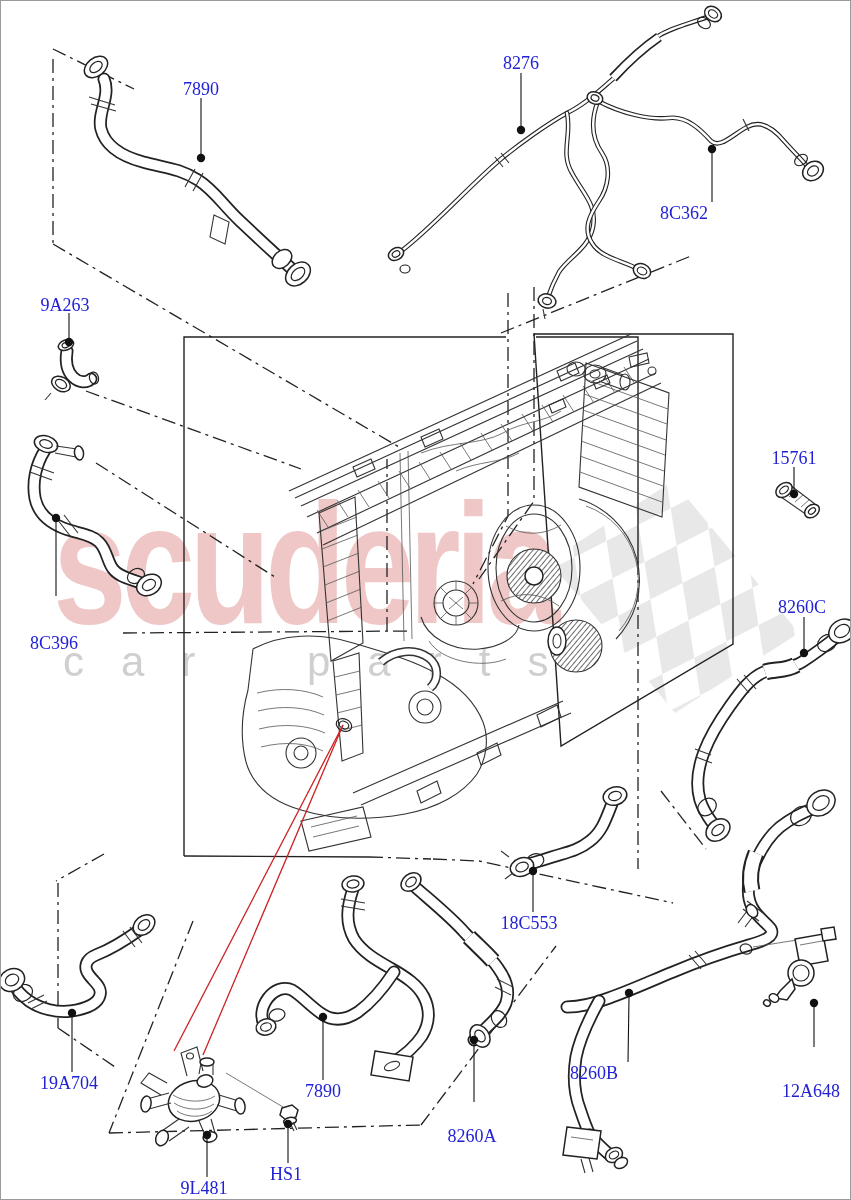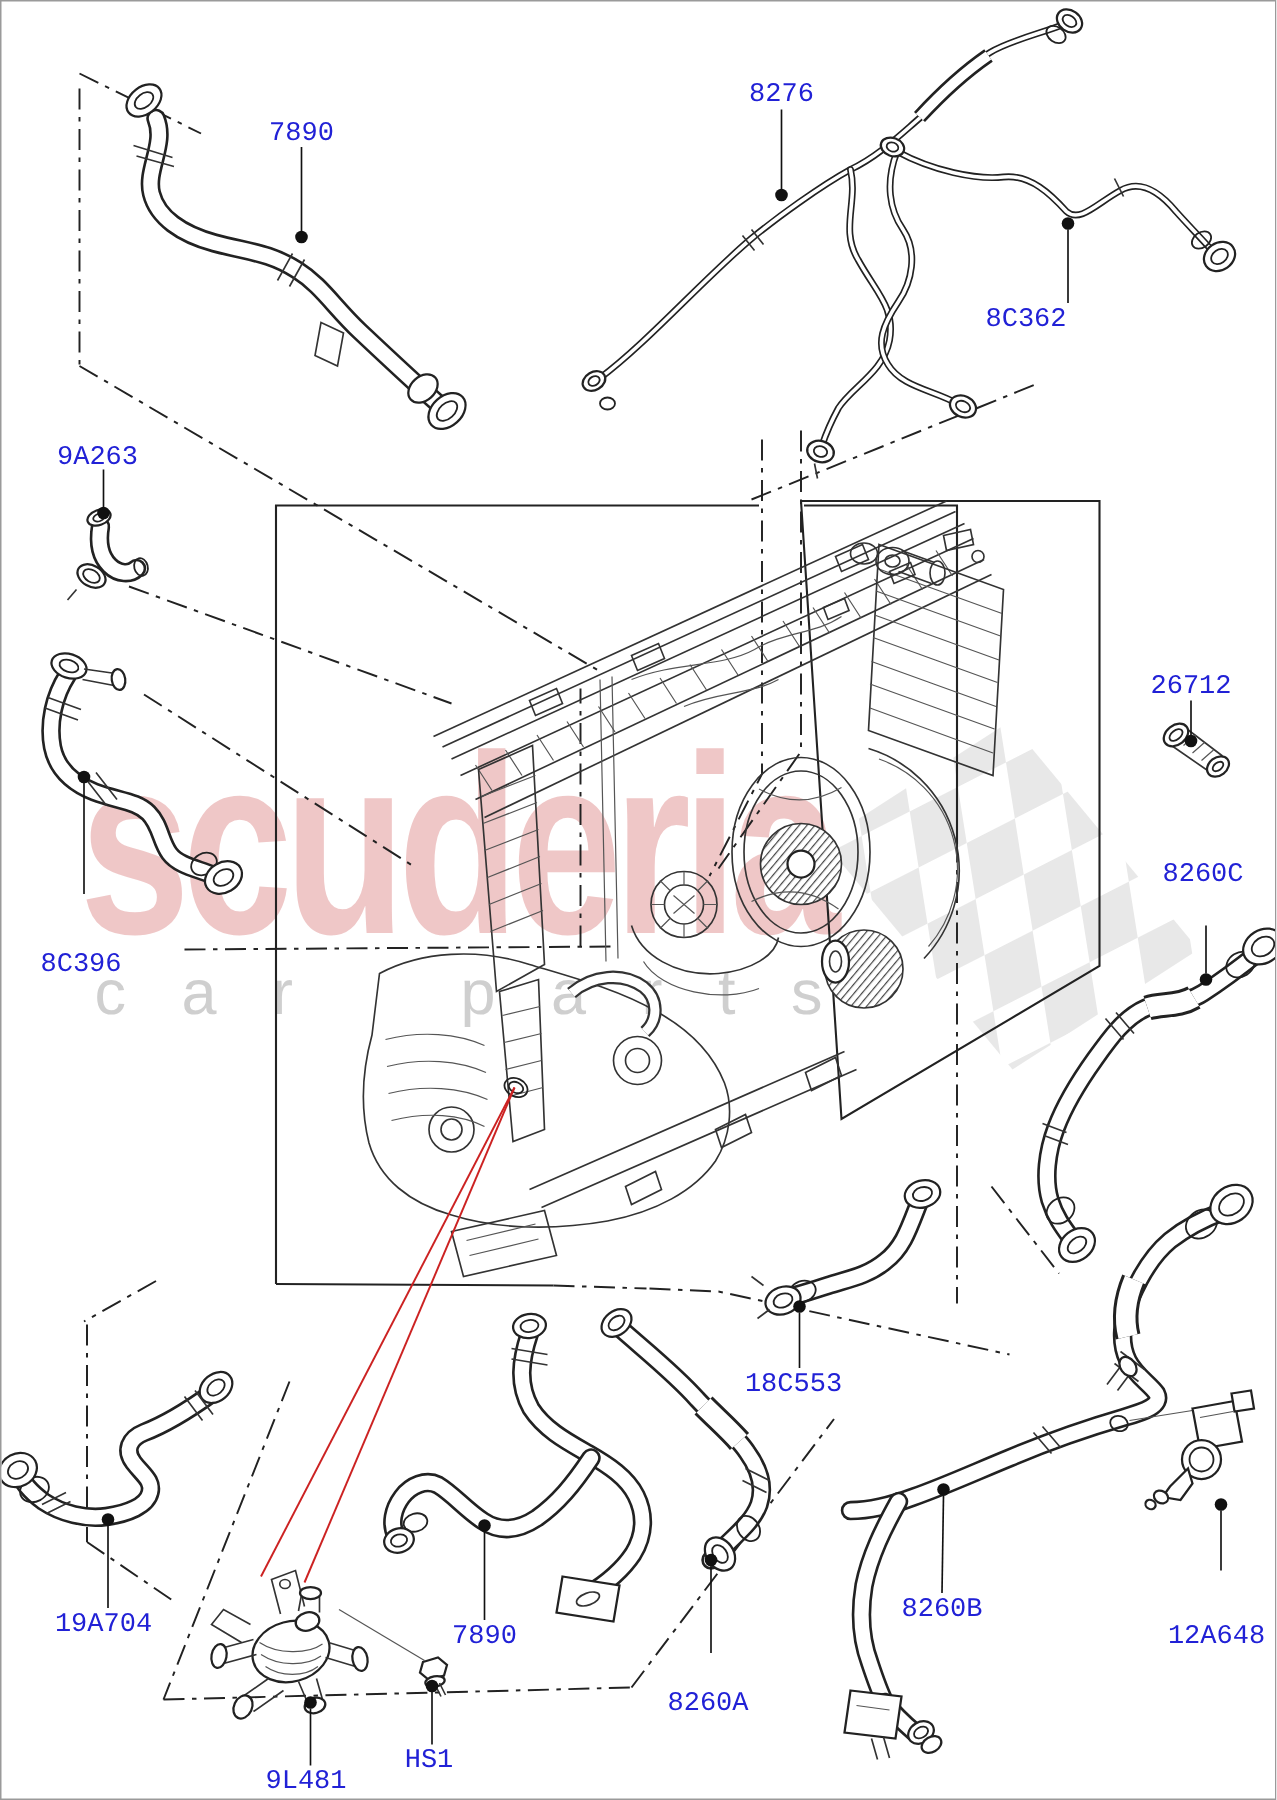--- a/index.html
+++ b/index.html
@@ -18,21 +18,21 @@
   }
   #wm-sub{
     position:absolute;left:62px;top:640px;z-index:1;
     font-family:"Liberation Sans", sans-serif;
     font-size:42px;letter-spacing:37px;word-spacing:26px;line-height:1;
     color:rgba(168,168,168,0.55);white-space:nowrap;user-select:none;
   }
   #art{position:absolute;left:0;top:0;z-index:2;}
   .plabel{
     position:absolute;z-index:3;
-    font-family:Liberation Mono, monospace;font-size:18px;
+    font-family:Liberation Serif, serif;font-size:18px;
     color:#2121d6;transform:translateX(-50%);white-space:nowrap;
     cursor:pointer;
   }
   
   .ho{stroke:#222;stroke-width:13;fill:none;stroke-linecap:round;}
   .hi{stroke:#fff;stroke-width:9.5;fill:none;stroke-linecap:round;}
   .po{stroke:#222;stroke-width:4.6;fill:none;stroke-linecap:round;}
   .pi{stroke:#fff;stroke-width:2.4;fill:none;stroke-linecap:round;}
   .so{stroke:#222;stroke-width:17;fill:none;stroke-linecap:butt;}
   .si{stroke:#fff;stroke-width:13;fill:none;stroke-linecap:butt;}
@@ -436,25 +436,25 @@
         <circle class="dot" cx="628" cy="992" r="4.2"></circle>
       <path class="ld" d="M813,1006 L813,1046"></path>
         <circle class="dot" cx="813" cy="1002" r="4.2"></circle>
     </g>
   </svg>
 
   <div class="plabel" style="left:200px;top:78px">7890</div>
   <div class="plabel" style="left:520px;top:52px">8276</div>
   <div class="plabel" style="left:683px;top:202px">8C362</div>
   <div class="plabel" style="left:64px;top:294px">9A263</div>
-  <div class="plabel" style="left:793px;top:447px">26712</div>
+  <div class="plabel" style="left:793px;top:447px">15761</div>
   <div class="plabel" style="left:53px;top:632px">8C396</div>
-  <div class="plabel" style="left:801px;top:572px">8260C</div>
+  <div class="plabel" style="left:801px;top:596px">8260C</div>
   <div class="plabel" style="left:528px;top:912px">18C553</div>
   <div class="plabel" style="left:68px;top:1072px">19A704</div>
   <div class="plabel" style="left:203px;top:1177px">9L481</div>
   <div class="plabel" style="left:285px;top:1163px">HS1</div>
   <div class="plabel" style="left:322px;top:1080px">7890</div>
   <div class="plabel" style="left:471px;top:1125px">8260A</div>
-  <div class="plabel" style="left:627px;top:1062px">8260B</div>
+  <div class="plabel" style="left:593px;top:1062px">8260B</div>
   <div class="plabel" style="left:810px;top:1080px">12A648</div>
 
 </div>
 
 </body></html>

